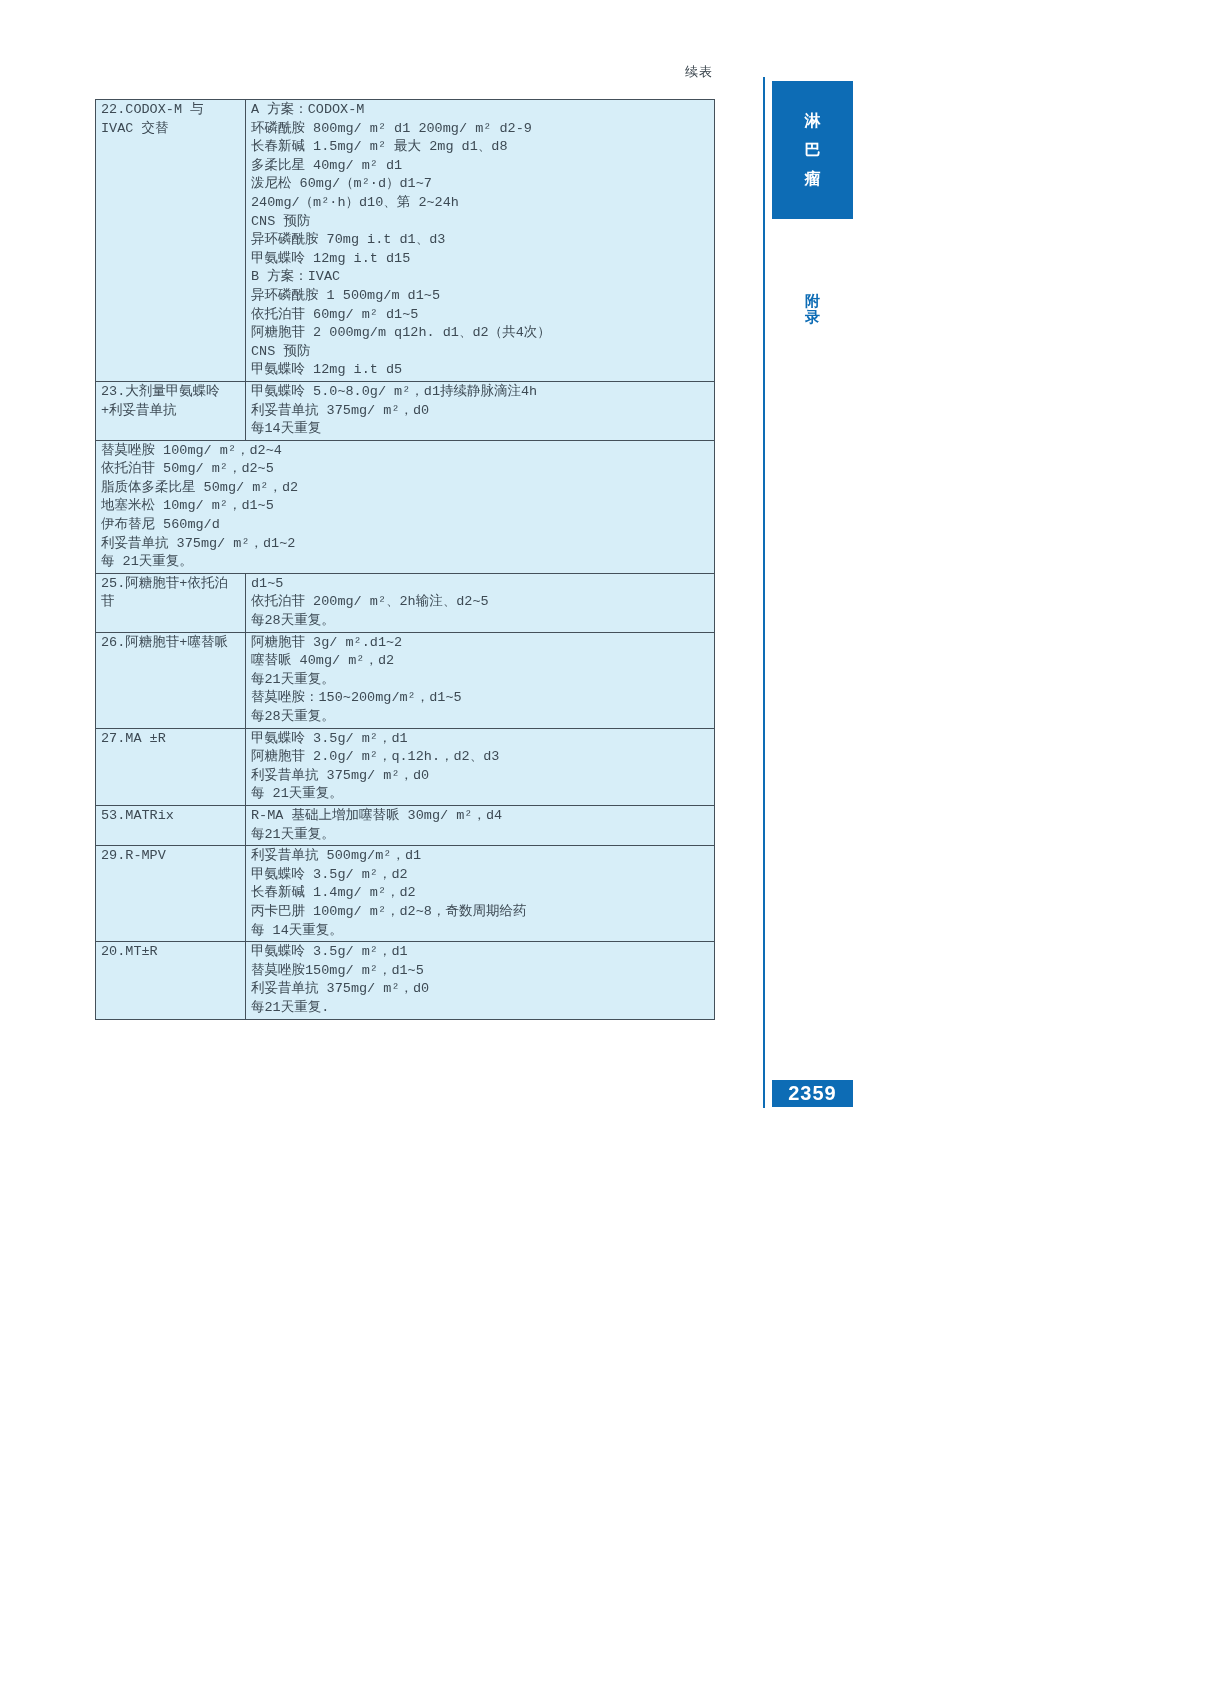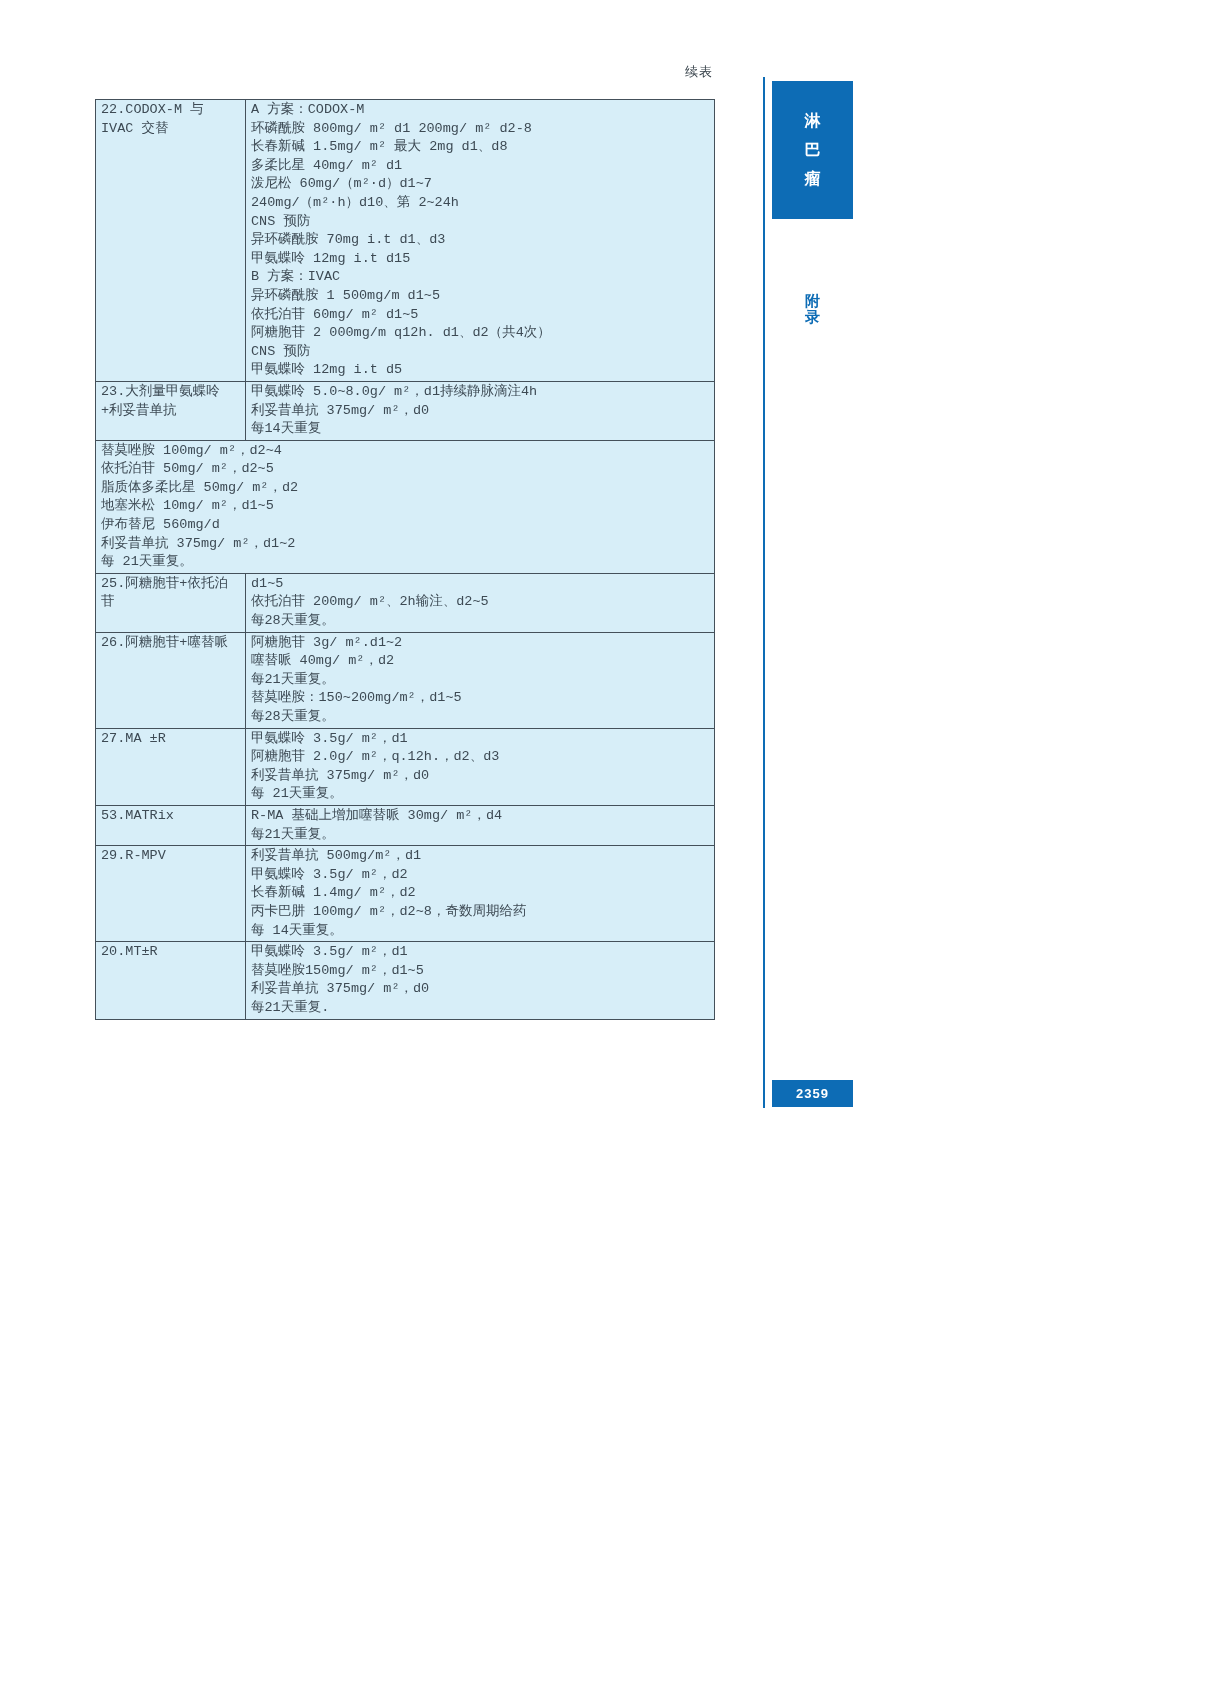--- a/index.html
+++ b/index.html
@@ -48,39 +48,39 @@
   .appendix{
     position:absolute;left:772px;top:293px;width:81px;
     display:flex;flex-direction:column;align-items:center;
     color:var(--accent);font-weight:bold;font-size:15px;line-height:16px;
     font-family:"Liberation Sans","DejaVu Sans",sans-serif;
   }
   .page-badge{
     position:absolute;left:772px;top:1080px;width:81px;height:27px;
     background:var(--accent);color:#ffffff;
     display:flex;align-items:center;justify-content:center;
-    font-weight:bold;font-size:13px;letter-spacing:1px;
+    font-weight:bold;font-size:20px;letter-spacing:1px;
     font-family:"Liberation Sans","DejaVu Sans",sans-serif;
   }
 </style>
 </head>
 <body>
 
 <div class="page">
 
   <div class="continued">续表</div>
 
   <div class="regimen-table" id="regimenTable">
       <div class="tr">
         <div class="td label">
           <div>22.CODOX-M 与 IVAC 交替</div>
         </div>
         <div class="td content">
           <div class="line">A 方案：CODOX-M</div>
-          <div class="line">环磷酰胺 800mg/ m² d1 200mg/ m² d2-8</div>
+          <div class="line">环磷酰胺 800mg/ m² d1 200mg/ m² d2-9</div>
           <div class="line">长春新碱 1.5mg/ m² 最大 2mg d1、d8</div>
           <div class="line">多柔比星 40mg/ m² d1</div>
           <div class="line">泼尼松 60mg/（m²·d）d1~7</div>
           <div class="line">240mg/（m²·h）d10、第 2~24h</div>
           <div class="line">CNS 预防</div>
           <div class="line">异环磷酰胺 70mg i.t d1、d3</div>
           <div class="line">甲氨蝶呤 12mg i.t d15</div>
           <div class="line">B 方案：IVAC</div>
           <div class="line">异环磷酰胺 1 500mg/m d1~5</div>
           <div class="line">依托泊苷 60mg/ m² d1~5</div>

